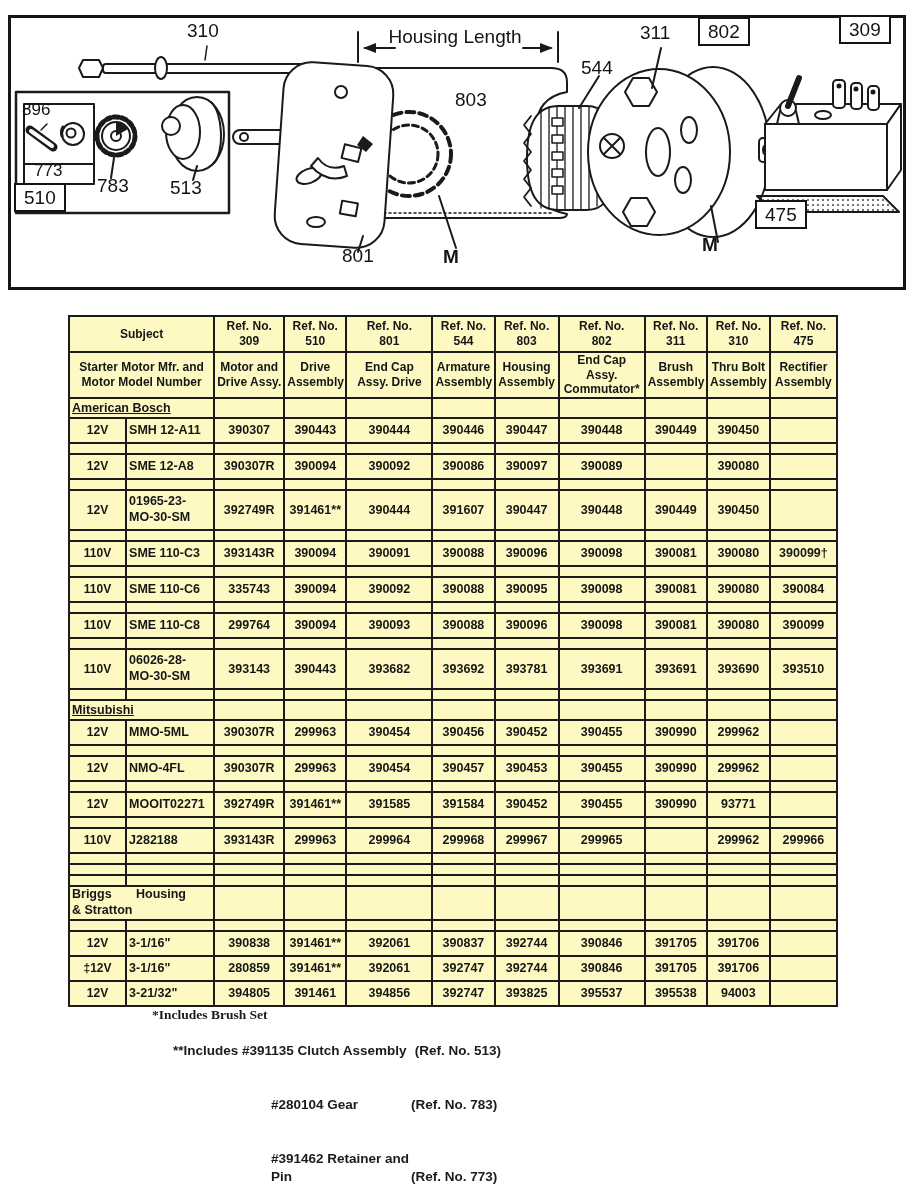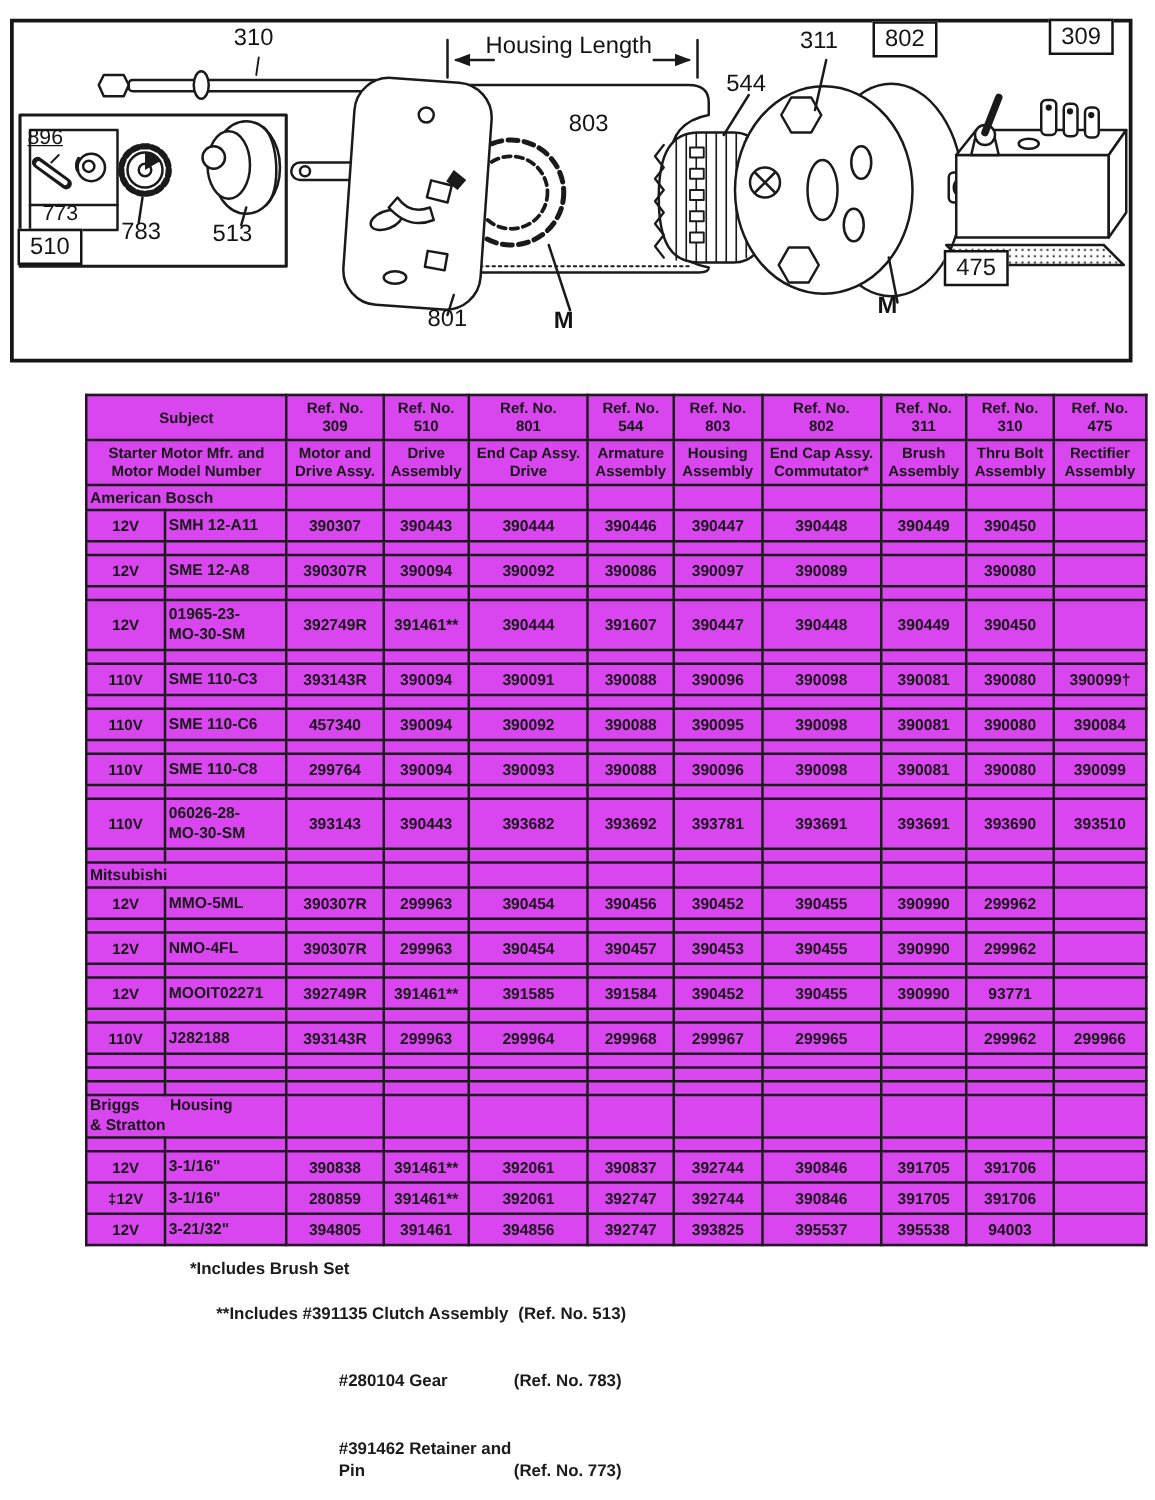--- a/index.html
+++ b/index.html
@@ -8,39 +8,39 @@
   
   .diagram-box{position:absolute;left:8px;top:15px;width:898px;height:275px;
                border:3px solid #161616;box-sizing:border-box;background:#fff;}
   .diagram-box svg{position:absolute;left:0;top:0;}
   .dlabel{position:absolute;font-size:19px;line-height:22px;white-space:nowrap;color:#141414;}
   .dlabel.boxed{border:2.5px solid #141414;padding:0 8px;background:#fff;line-height:25px;}
   .dlabel.small{font-size:17px;}
   .dlabel.bold{font-weight:bold;}
   
   .table-wrap{position:absolute;left:68px;top:315px;}
-  table.parts{border-collapse:collapse;table-layout:fixed;width:850px;background:#d946ef;}
+  table.parts{border-collapse:collapse;table-layout:fixed;width:770px;background:#fef9c3;}
   table.parts td,table.parts th{border:2px solid #1b1b1b;padding:0 2px;overflow:hidden;
       font-weight:bold;vertical-align:middle;}
   th{font-size:12px;line-height:1.22;text-align:center;}
   th .l2{font-size:12px;}
   tr.r-head{height:36px;}
   td.cell-part{text-align:center;font-size:12.5px;}
   td.cell-voltage{text-align:center;font-size:12px;}
   td.cell-model{text-align:left;padding-left:7px;font-size:12.5px;white-space:pre-line;line-height:1.25;}
   td.cell-section{text-align:left;padding-left:6px;font-size:12.5px;}
-  tr.section{height:20px;} tr.data{height:25px;padding-left:48px;} tr.data.tall{height:40px;}
+  tr.section{height:20px;text-decoration:underline;} tr.data{height:25px;padding-left:48px;} tr.data.tall{height:40px;}
   tr.spacer{height:11px;} tr.section2{height:34px;}
   td.cell-section2{text-align:left;padding-left:6px;font-size:12.5px;vertical-align:top;}
   .sec2a{display:inline-block;width:64px;white-space:pre-line;line-height:1.25;vertical-align:top;}
   .sec2b{display:inline-block;vertical-align:top;}
   
   .footnotes{position:absolute;left:0;top:1006px;width:924px;font-size:13.5px;color:#1b1b1b;}
   .fn{white-space:pre-wrap;line-height:18px;}
-  .fn-brush{margin-left:152px;font-weight:bold;}
+  .fn-brush{margin-left:152px;font-weight:bold;font-family:Liberation Serif, serif;}
   .fn-includes{margin-left:143px;font-weight:bold;}
   .fn-row .fn-item{display:inline-block;}
   .fn-row.first .fn-item{margin-right:8px;}
   .fn-row.indent .fn-item{margin-left:98px;width:140px;}
 </style>
 </head>
 <body>
 
 <div class="page">
 
@@ -154,21 +154,21 @@
     </svg>
   </div>
 
   <div class="dlabel" style="left:187px;top:20px;">310</div>
   <div class="dlabel" style="left:360px;top:26px;width:190px;text-align:center;">Housing Length</div>
   <div class="dlabel" style="left:581px;top:57px;">544</div>
   <div class="dlabel" style="left:455px;top:89px;">803</div>
   <div class="dlabel" style="left:640px;top:22px;">311</div>
   <div class="dlabel boxed" style="left:698px;top:17px;">802</div>
   <div class="dlabel boxed" style="left:839px;top:15px;">309</div>
-  <div class="dlabel small" style="left:22px;top:99px;text-decoration:underline;">896</div>
+  <div class="dlabel small" style="left:22px;top:99px;">896</div>
   <div class="dlabel small" style="left:34px;top:160px;">773</div>
   <div class="dlabel" style="left:97px;top:175px;">783</div>
   <div class="dlabel" style="left:170px;top:177px;">513</div>
   <div class="dlabel boxed" style="left:14px;top:183px;">510</div>
   <div class="dlabel" style="left:342px;top:245px;">801</div>
   <div class="dlabel bold" style="left:443px;top:246px;">M</div>
   <div class="dlabel bold" style="left:702px;top:234px;">M</div>
   <div class="dlabel boxed" style="left:755px;top:200px;">475</div>
 
   <div class="table-wrap">
@@ -353,21 +353,21 @@
             <td class="cell-part"></td>
             <td class="cell-part"></td>
             <td class="cell-part"></td>
             <td class="cell-part"></td>
             <td class="cell-part"></td>
             <td class="cell-part"></td>
           </tr>
           <tr class="data">
             <td class="cell-voltage">110V</td>
             <td class="cell-model">SME 110-C6</td>
-            <td class="cell-part">457340</td>
+            <td class="cell-part">335743</td>
             <td class="cell-part">390094</td>
             <td class="cell-part">390092</td>
             <td class="cell-part">390088</td>
             <td class="cell-part">390095</td>
             <td class="cell-part">390098</td>
             <td class="cell-part">390081</td>
             <td class="cell-part">390080</td>
             <td class="cell-part">390084</td>
           </tr>
           <tr class="spacer">

